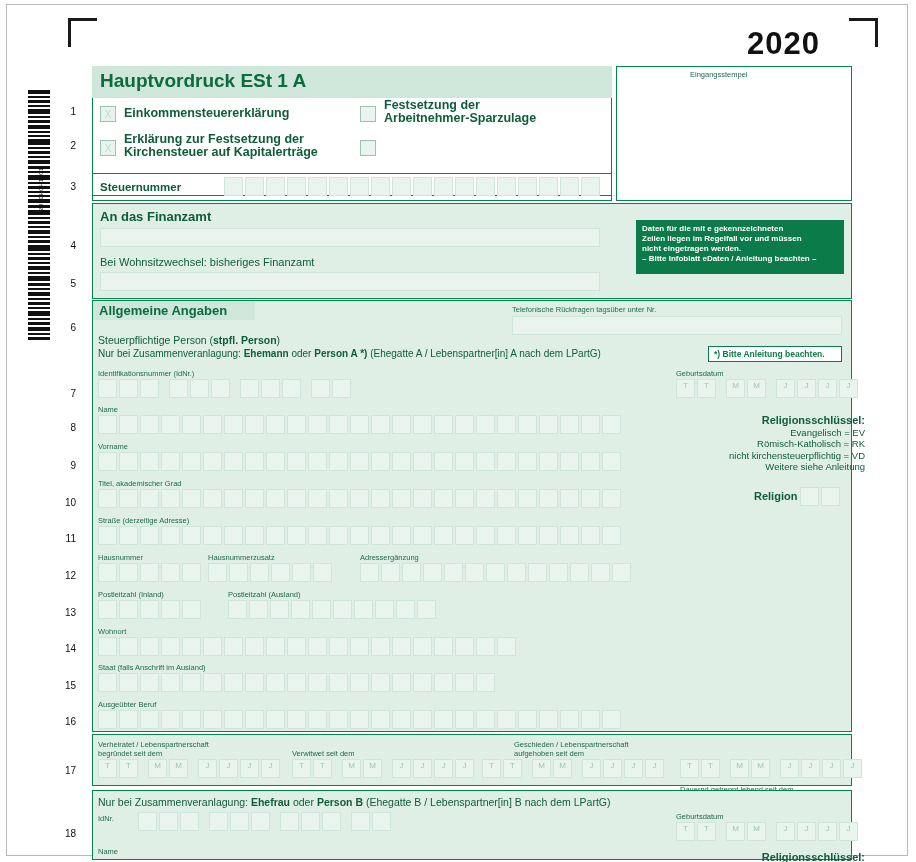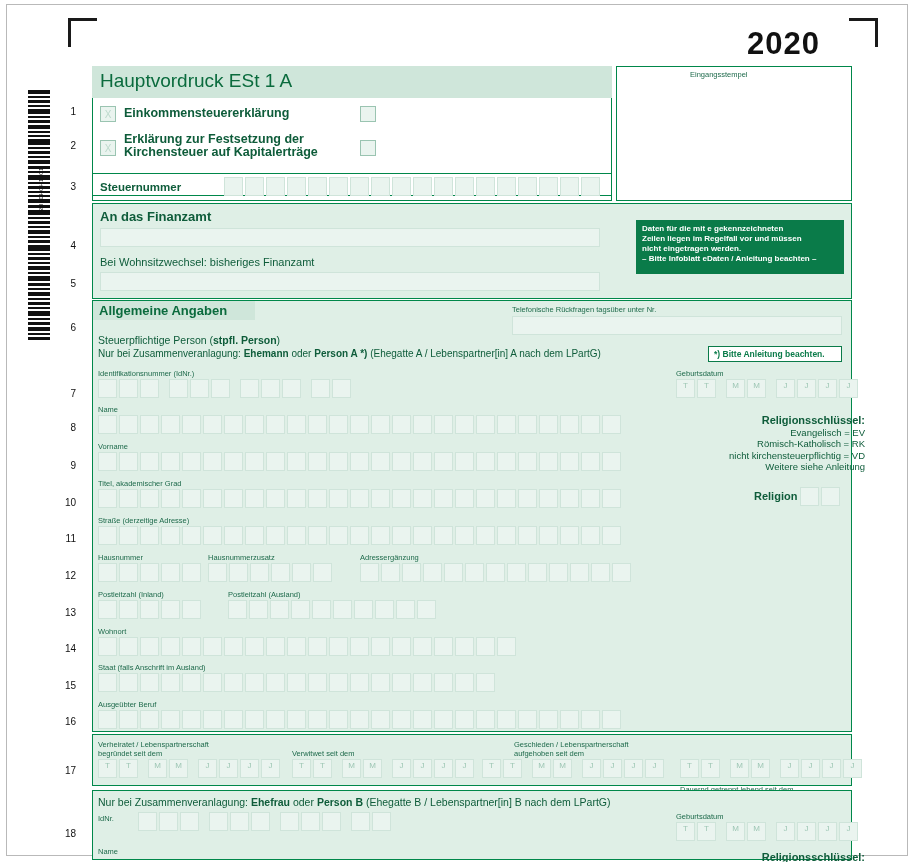--- a/index.html
+++ b/index.html
@@ -17,21 +17,21 @@
   .barcode{position:absolute;left:28px;top:90px;width:22px;height:218px;}
   .barcode .bars{position:absolute;inset:0;}
   .barcode .bar{position:absolute;left:0;width:22px;background:#111;}
   .barcode .vtext{position:absolute;left:-52px;top:96px;width:130px;transform:rotate(-90deg);font-size:6px;color:#111;letter-spacing:.5px;text-align:center;}
   
   .rownum{position:absolute;font-size:10px;color:#111;text-align:right;width:14px;}
   
   .gbox{position:absolute;border:1.5px solid #00874a;box-sizing:border-box;}
   .gfill{background:#dfefe6;}
   .title-band{position:absolute;left:92px;top:66px;width:520px;height:32px;background:#cfe6da;border-bottom:none;}
-  .maintitle{position:absolute;left:100px;top:70px;font-size:19px;font-weight:normal;color:#0a6b3d;}
+  .maintitle{position:absolute;left:100px;top:70px;font-size:19px;font-weight:bold;color:#0a6b3d;}
   .lbl{position:absolute;font-size:12.5px;font-weight:bold;color:#0e5c3a;line-height:13px;}
   .smalllbl{position:absolute;font-size:7.5px;color:#1f6b4c;}
   .tinylbl{position:absolute;font-size:8px;color:#0e5c3a;}
   
   .cbox{position:absolute;width:16px;height:16px;background:#eaf4ef;border:1px solid #9ac4b1;box-sizing:border-box;font-size:10px;color:#bcd9cc;text-align:center;line-height:15px;}
   
   .cells{position:absolute;display:flex;gap:2px;}
   .cell{width:19px;height:19px;background:#eaf4ef;border:1px solid #cfe4da;box-sizing:border-box;}
   .cell.sep{background:transparent;border:none;width:6px;}
   
@@ -133,20 +133,22 @@
     </div>
 
   <div class="gbox" style="left:92px;top:66px;width:520px;height:130px;"></div>
   <div class="title-band"></div>
   <div class="maintitle">Hauptvordruck ESt 1 A</div>
 
   <div class="cbox" style="left:100px;top:106px;">X</div>
   <div class="lbl" style="left:124px;top:107px;">Einkommensteuererklärung</div>
 
   <div class="cbox" style="left:360px;top:106px;"></div>
+  <div class="lbl" style="left:384px;top:99px;width:215px;white-space:pre-line;">Festsetzung der
+Arbeitnehmer-Sparzulage</div>
 
   <div class="cbox" style="left:100px;top:140px;">X</div>
   <div class="lbl" style="left:124px;top:133px;width:230px;white-space:pre-line;">Erklärung zur Festsetzung der
 Kirchensteuer auf Kapitalerträge</div>
 
   <div class="cbox" style="left:360px;top:140px;"></div>
 
   <div class="gbox" style="left:92px;top:173px;width:520px;height:28px;"></div>
   <div class="lbl" style="left:100px;top:181px;font-size:11.5px;">Steuernummer</div>
   <div class="cells" style="left:224px;top:177px;" id="steuernummer-cells">

